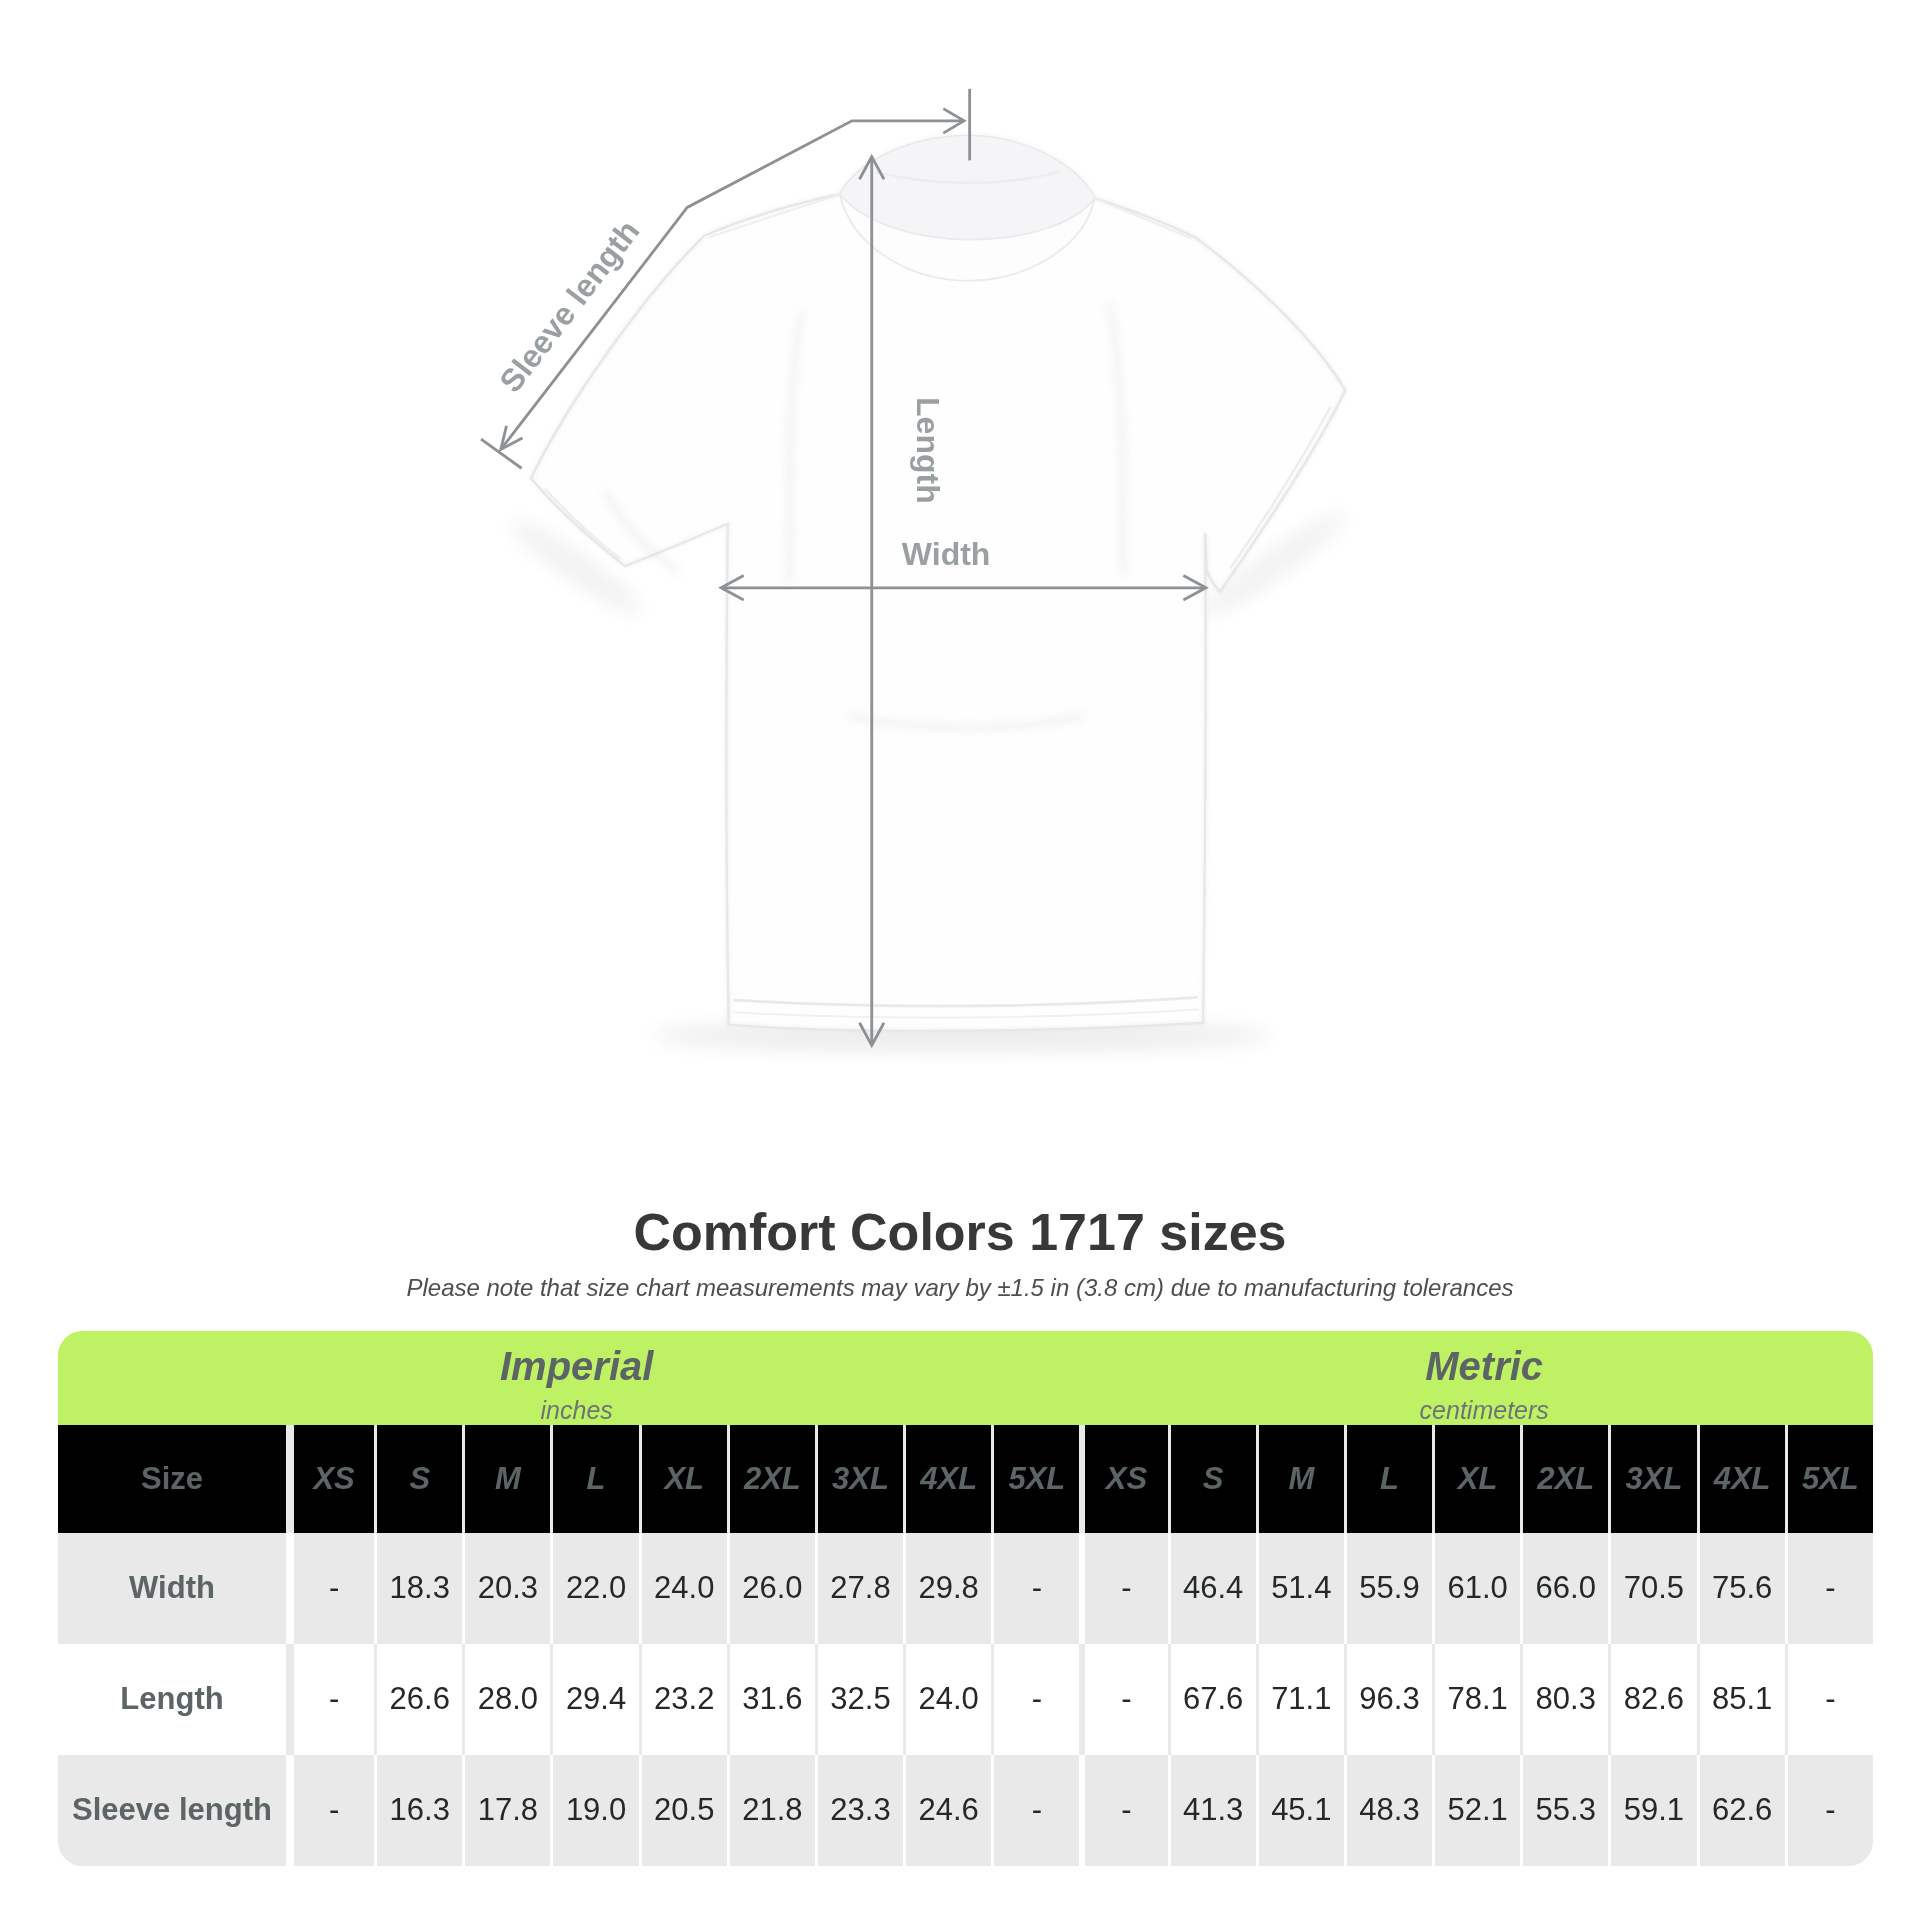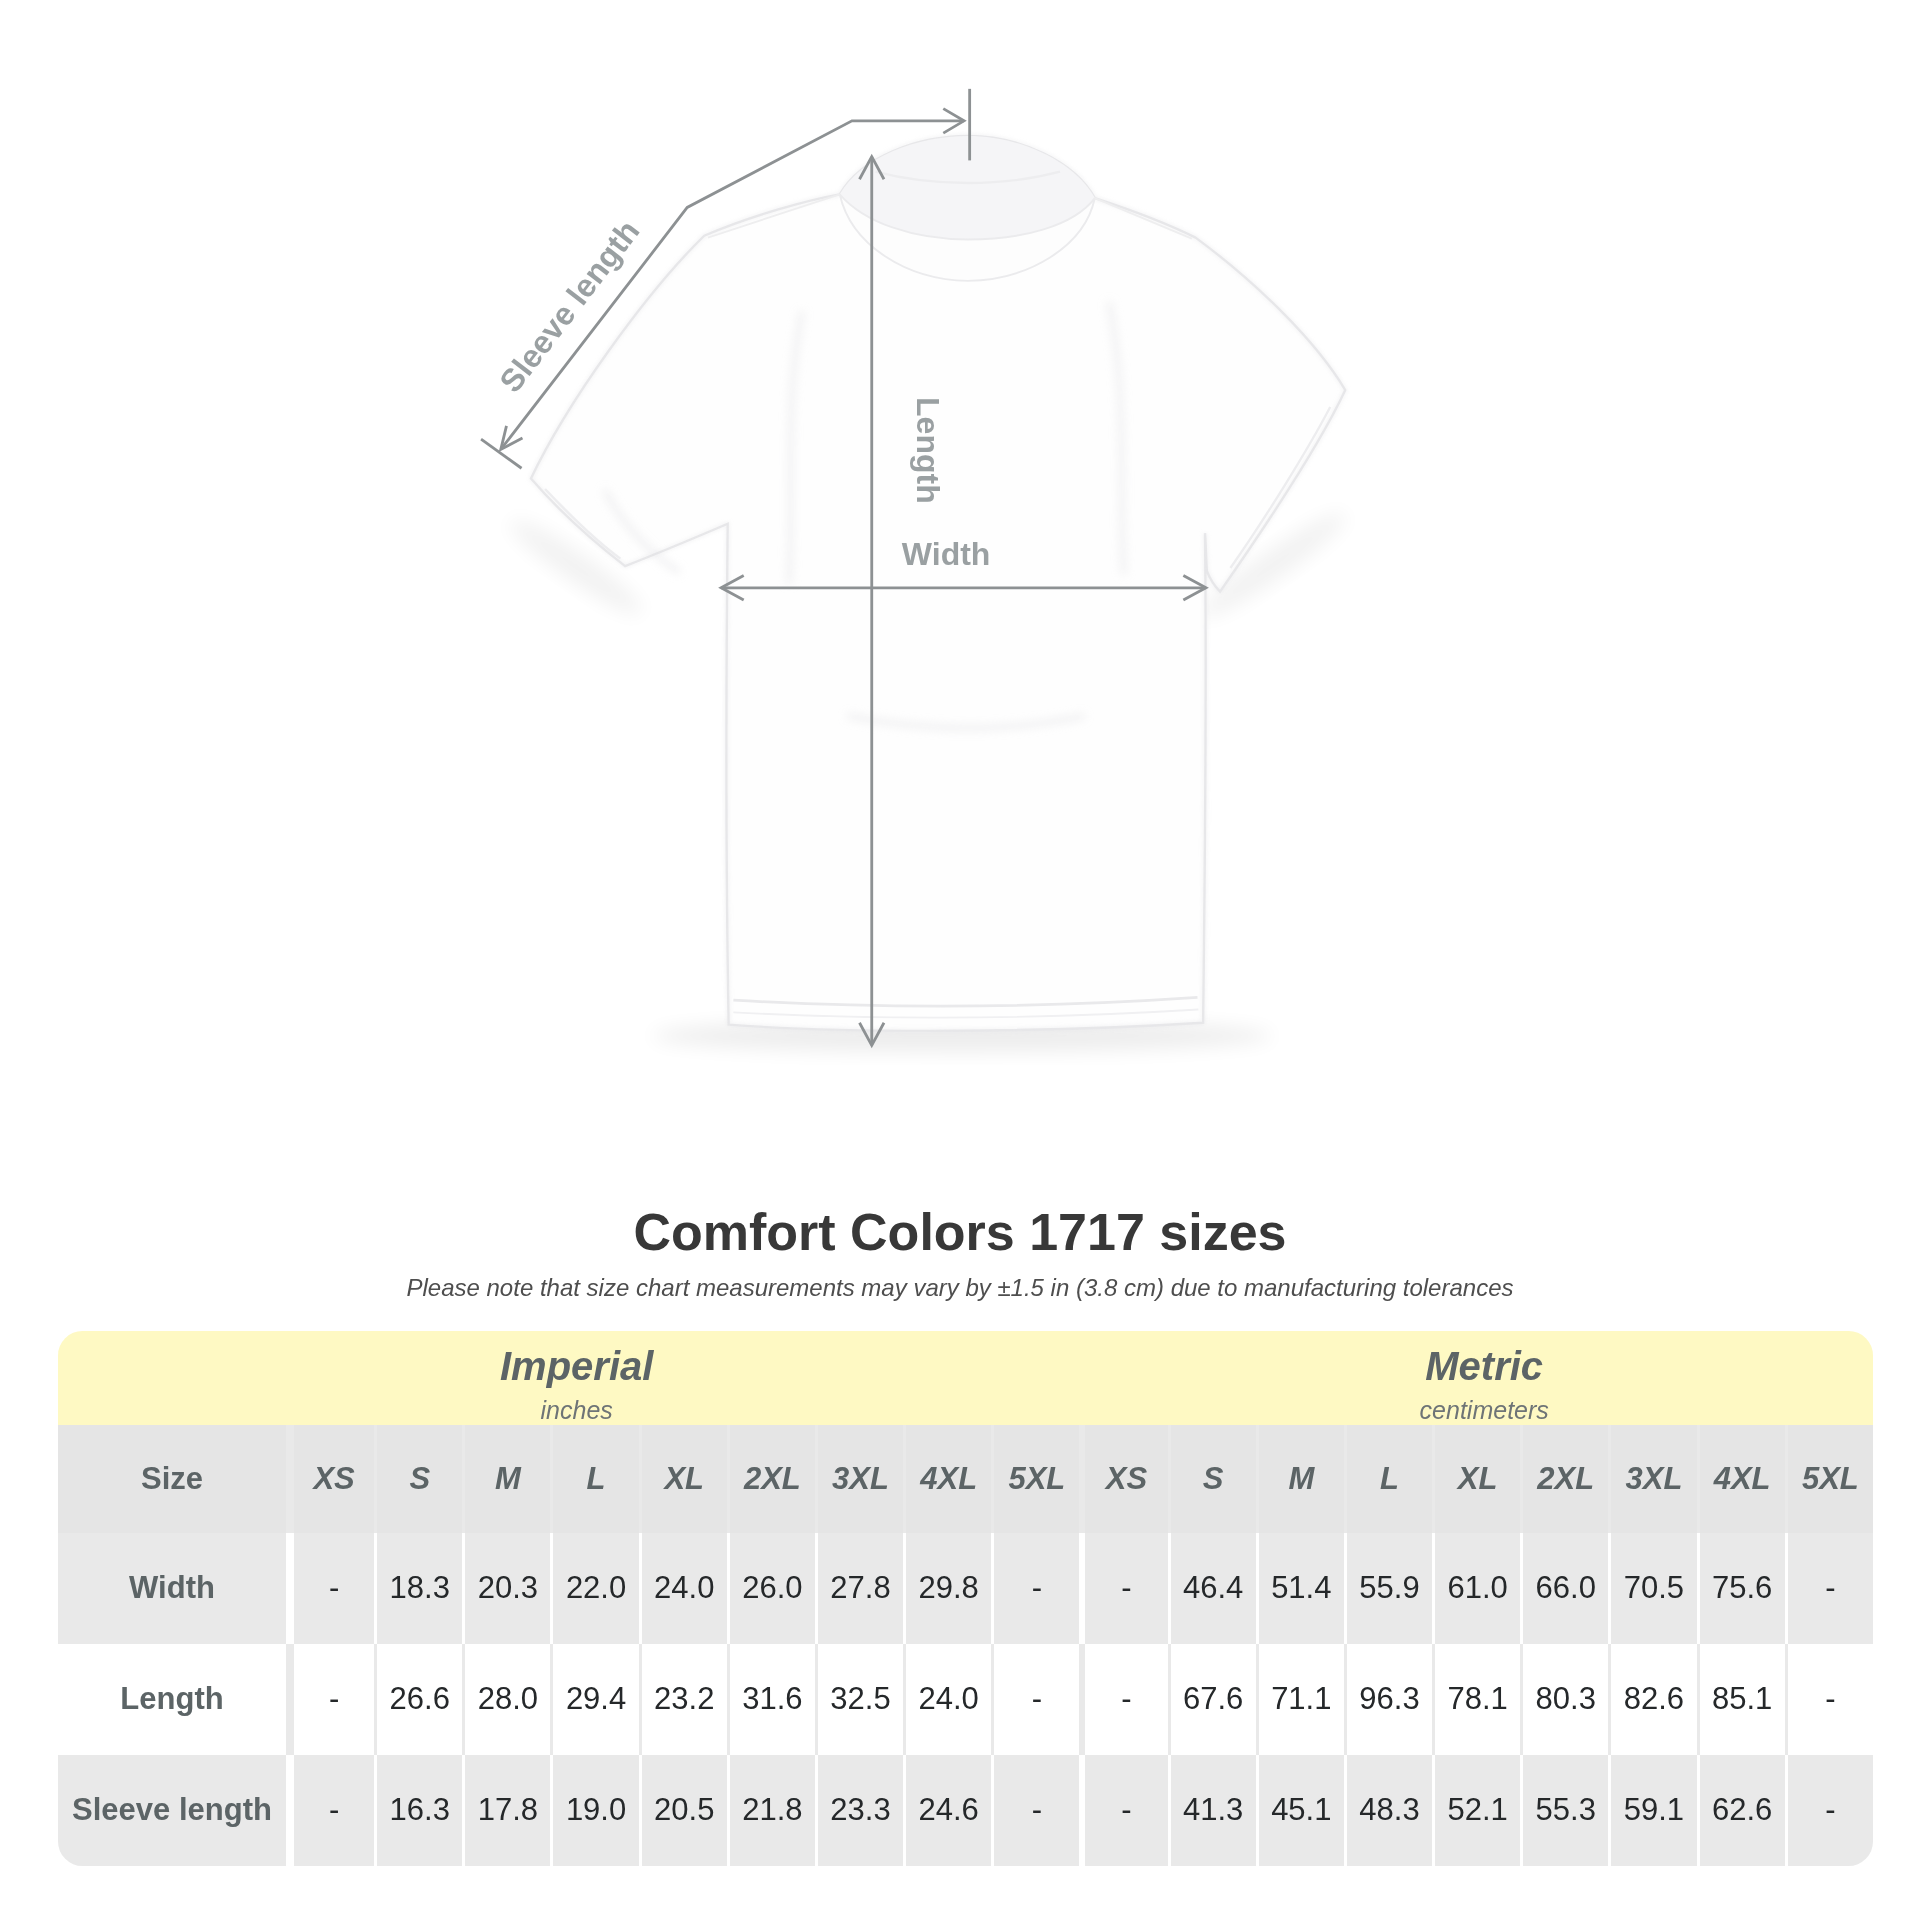--- a/index.html
+++ b/index.html
@@ -11,27 +11,27 @@
   .diagram{position:absolute;left:0;top:0;width:1928px;height:1121px;}
   
   .heading{position:absolute;left:0;top:1203px;width:1920px;text-align:center;}
   .heading h1{margin:0;font-size:52px;line-height:58px;font-weight:bold;color:#383838;}
   .heading p{margin:13px 0 0 0;font-size:24px;font-style:italic;color:#4e4e4e;}
   
   .size-table-wrap{position:absolute;left:58px;top:1331px;width:1815px;}
   table.size-table{width:1815px;border-collapse:separate;border-spacing:0;table-layout:fixed;}
   table.size-table td{vertical-align:middle;text-align:center;padding:0;}
   tr.group-row{height:89px;}
-  tr.group-row td{background:#fef9c3;padding-left:16px;}
+  tr.group-row td{background:#bef264;padding-left:16px;}
   td.group-imp{border-top-left-radius:24.5px;}
   td.group-met{border-top-right-radius:24.5px;}
   .group-title{font-size:40px;font-weight:bold;font-style:italic;color:#5c6466;padding-top:13px;}
   .group-unit{font-size:25px;font-style:italic;color:#6e7476;margin-top:6.6px;}
   tr.size-row{height:108px;}
-  tr.size-row td{background:#e5e5e5;font-size:31px;font-weight:bold;color:#5c6466;}
+  tr.size-row td{background:#000000;font-size:31px;font-weight:bold;color:#5c6466;}
   tr.size-row td + td{border-left:3.8px solid #e9e9e9;font-style:italic;}
   tr.data-row{height:111px;font-size:31px;}
   tr.row-gray td{background:#e9e9e9;color:#25282a;}
   tr.row-gray td + td{border-left:3.8px solid #ffffff;}
   tr.row-white td{background:#ffffff;color:#25282a;}
   tr.row-white td + td{border-left:3.8px solid #e9e9e9;}
   tr .label-cell{font-weight:bold;color:#5c6466 !important;}
   td.first-imp{border-left-width:8.5px !important;}
   td.first-met{border-left-width:6.6px !important;}
   tr.row-last td:first-child{border-bottom-left-radius:24.5px;}

